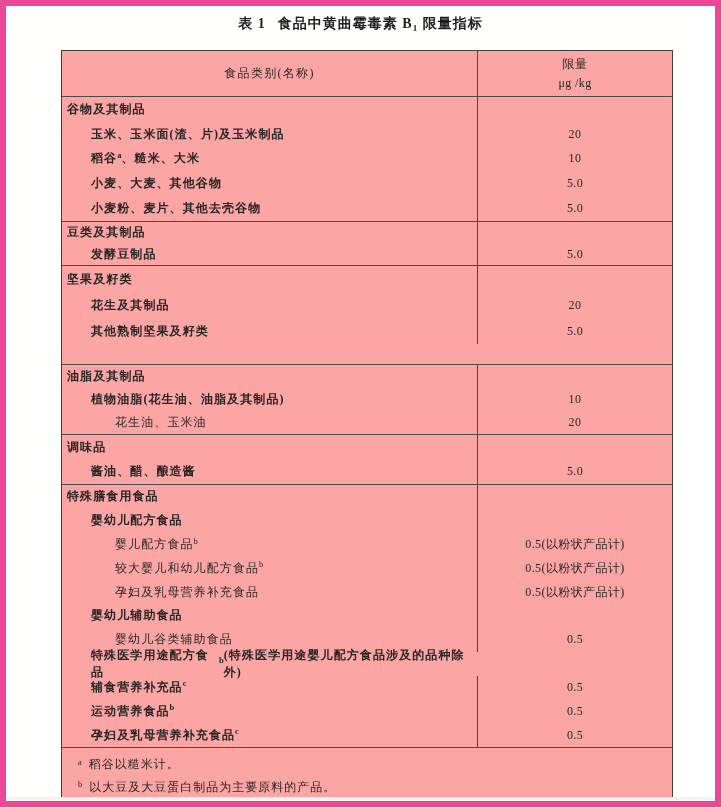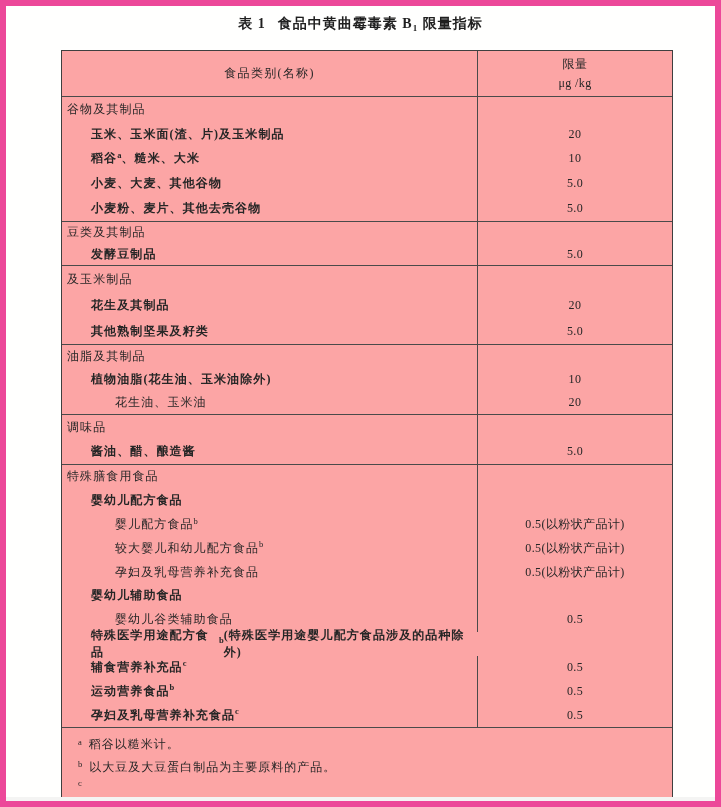--- a/index.html
+++ b/index.html
@@ -27,21 +27,21 @@
   .cell-right {
     flex:1; border-left:1px solid #4a4a4a; box-sizing:border-box;
     display:flex; align-items:center; justify-content:center;
     font-size:12px; letter-spacing:0.4px;
   }
   .header-row .cell-left { justify-content:center; letter-spacing:1.3px; }
   .header-row .cell-right { flex-direction:column; justify-content:center; line-height:19px; }
   .group { display:flex; flex-direction:column; border-top:1px solid #4a4a4a; box-sizing:border-box; }
   .row { flex:1; display:flex; min-height:0; }
   .row .cell-left { align-items:center; }
-  .indent-0 { padding-left:5px; }
+  .indent-0 { padding-left:5px;font-weight:bold; }
   .indent-1 { padding-left:29px;font-weight:bold; }
   .indent-2 { padding-left:53px; }
   sup.fn { font-size:8.5px; position:relative; top:-4px; letter-spacing:0; }
   .footnotes {
     border-top:1px solid #4a4a4a; height:72px; box-sizing:border-box;
     display:flex; flex-direction:column; justify-content:space-evenly;
     padding:3px 0 3px 16px;
   }
   .footnote { font-size:12px; letter-spacing:1px; display:flex; align-items:center; }
   .footnote sup.fn { margin-right:7px; top:-3px; }
@@ -123,21 +123,21 @@
               <span>发酵豆制品</span>
             </div>
             <div class="cell-right">
               <span>5.0</span>
             </div>
           </div>
         </div>
         <div class="group" style="height: 79px;">
           <div class="row">
             <div class="cell-left indent-0">
-              <span>及玉米制品</span>
+              <span>坚果及籽类</span>
             </div>
             <div class="cell-right">
               <span></span>
             </div>
           </div>
           <div class="row">
             <div class="cell-left indent-1">
               <span>花生及其制品</span>
             </div>
             <div class="cell-right">
@@ -146,32 +146,32 @@
           </div>
           <div class="row">
             <div class="cell-left indent-1">
               <span>其他熟制坚果及籽类</span>
             </div>
             <div class="cell-right">
               <span>5.0</span>
             </div>
           </div>
         </div>
-        <div class="group" style="height: 70px;">
+        <div class="group" style="height: 70px; margin-top: 20px;">
           <div class="row">
             <div class="cell-left indent-0">
               <span>油脂及其制品</span>
             </div>
             <div class="cell-right">
               <span></span>
             </div>
           </div>
           <div class="row">
             <div class="cell-left indent-1">
-              <span>植物油脂(花生油、玉米油除外)</span>
+              <span>植物油脂(花生油、油脂及其制品)</span>
             </div>
             <div class="cell-right">
               <span>10</span>
             </div>
           </div>
           <div class="row">
             <div class="cell-left indent-2">
               <span>花生油、玉米油</span>
             </div>
             <div class="cell-right">

